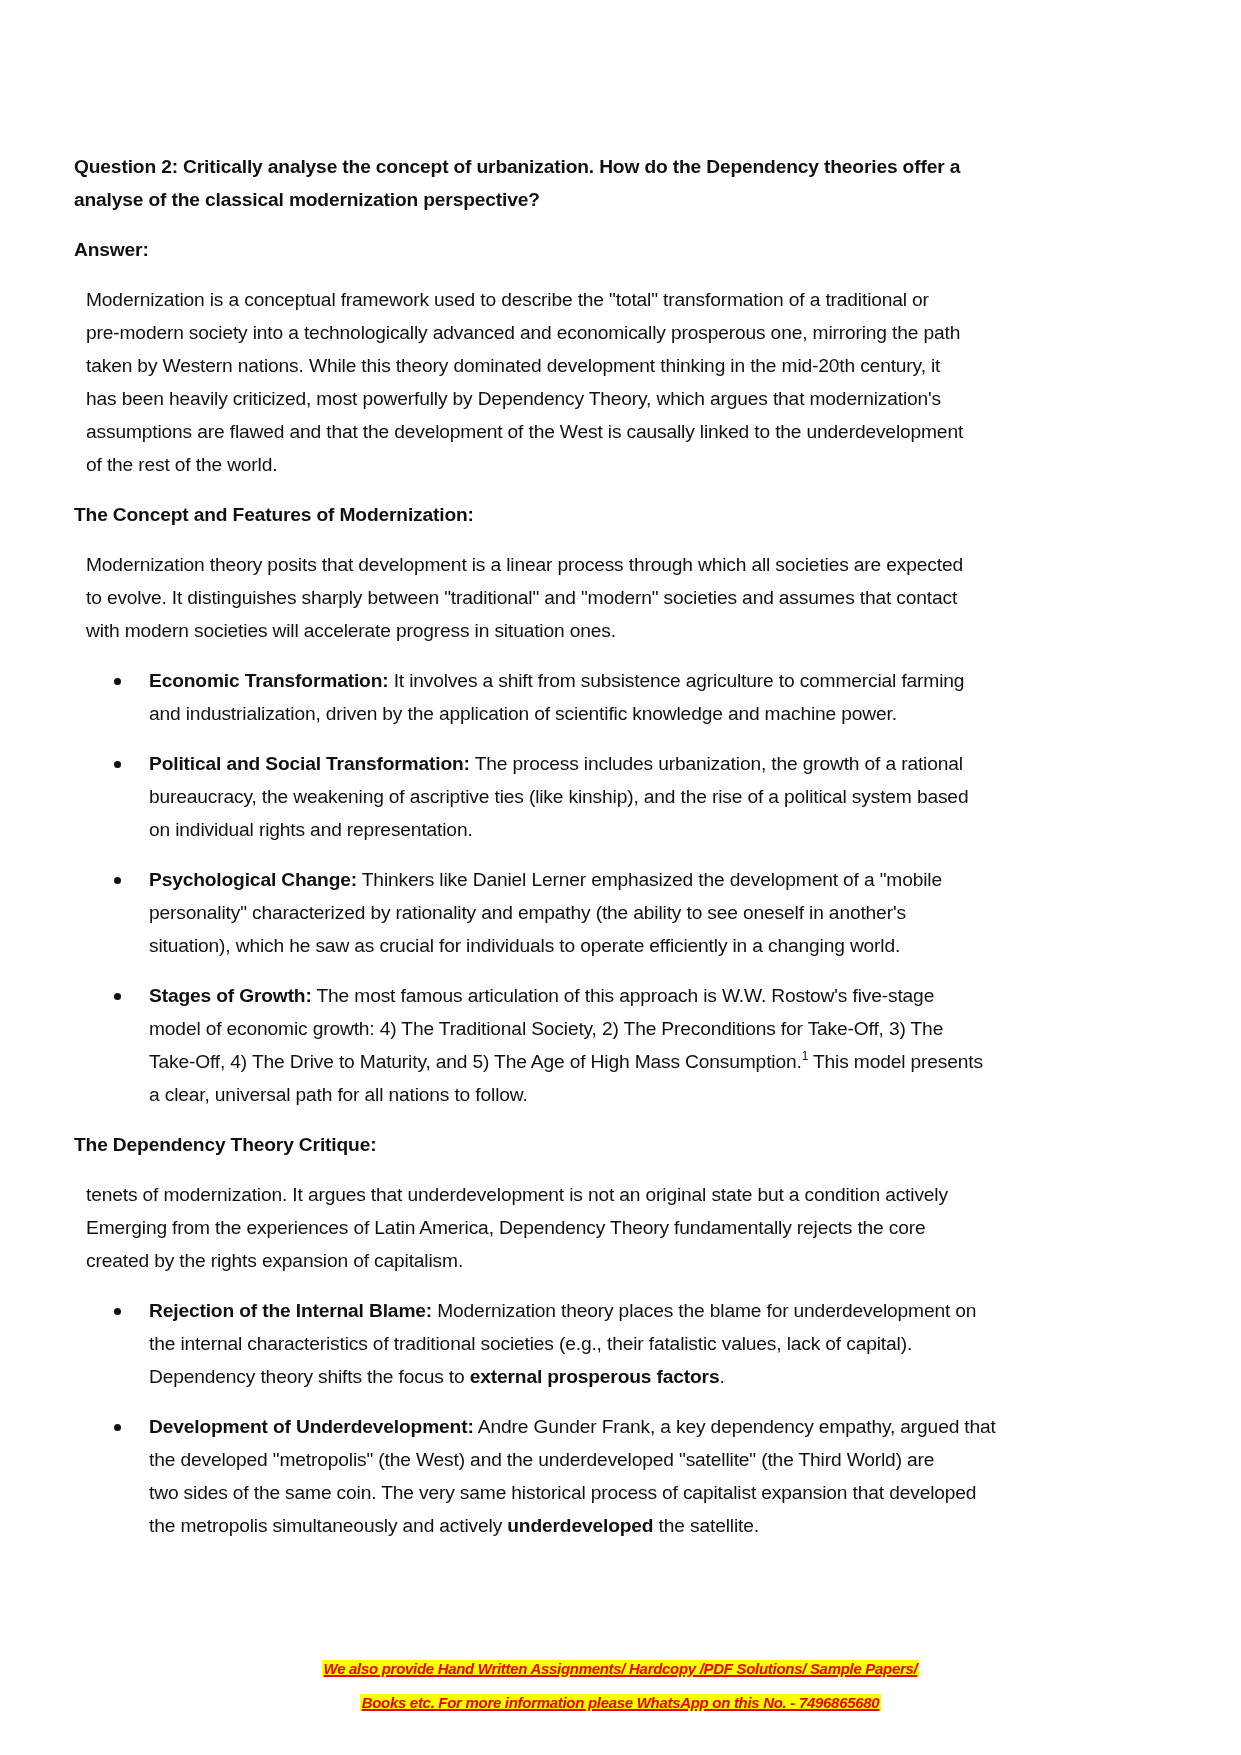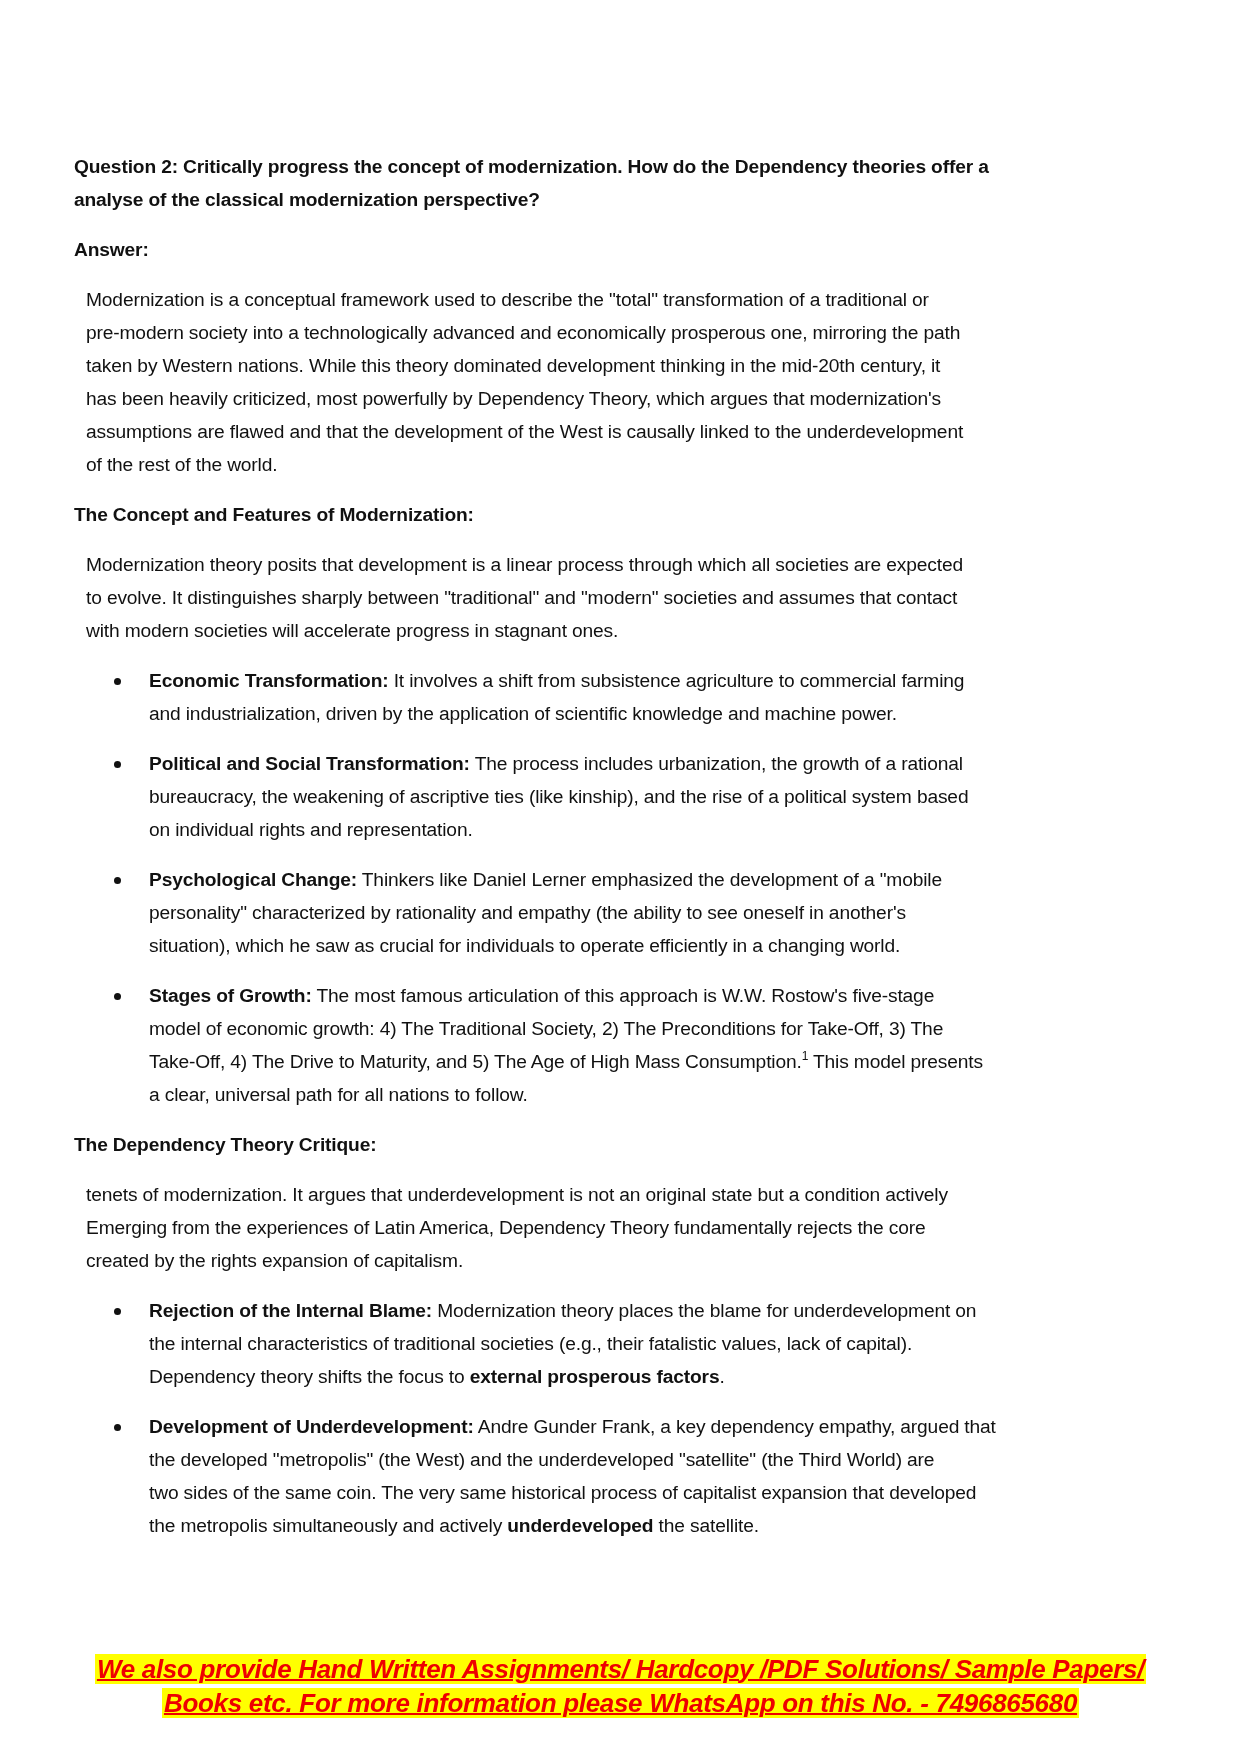--- a/index.html
+++ b/index.html
@@ -16,51 +16,51 @@
   ul.bullets { list-style: none; margin: 0; padding: 0; }
   ul.bullets li { position: relative; padding-left: 75px; margin: 0 0 17px 0; }
   ul.bullets li .dot {
     position: absolute; left: 40px; top: 14px; width: 7px; height: 7px;
     border-radius: 50%; background: #111111;
   }
   sup { font-size: 12px; line-height: 0; position: relative; top: -1px; }
   .footer {
     position: absolute; left: 0; width: 1241px; top: 1652px; text-align: center;
     font-family: "Liberation Sans", sans-serif; font-weight: bold; font-style: italic;
-    font-size: 26px; line-height: 34px; color: #ee0000; letter-spacing: -0.3px;
+    font-size: 15px; line-height: 34px; color: #ee0000; letter-spacing: -0.3px;
   }
   .footer span.hl { background: #ffff00; text-decoration: underline; text-decoration-thickness: 2px; padding: 0 2px; }
 </style>
 </head>
 <body>
 
 <div class="page">
 
   <p class="heading">
-    <span class="line">Question 2: Critically progress the concept of modernization. How do the Dependency theories offer a</span>
+    <span class="line">Question 2: Critically analyse the concept of urbanization. How do the Dependency theories offer a</span>
     <span class="line">analyse of the classical modernization perspective?</span>
   </p>
 
   <p class="heading">Answer:</p>
 
   <p class="para">
     <span class="line">Modernization is a conceptual framework used to describe the "total" transformation of a traditional or</span>
     <span class="line">pre-modern society into a technologically advanced and economically prosperous one, mirroring the path</span>
     <span class="line">taken by Western nations. While this theory dominated development thinking in the mid-20th century, it</span>
     <span class="line">has been heavily criticized, most powerfully by Dependency Theory, which argues that modernization's</span>
     <span class="line">assumptions are flawed and that the development of the West is causally linked to the underdevelopment</span>
     <span class="line">of the rest of the world.</span>
   </p>
 
   <p class="heading">The Concept and Features of Modernization:</p>
 
   <p class="para">
     <span class="line">Modernization theory posits that development is a linear process through which all societies are expected</span>
     <span class="line">to evolve. It distinguishes sharply between "traditional" and "modern" societies and assumes that contact</span>
-    <span class="line">with modern societies will accelerate progress in stagnant ones.</span>
+    <span class="line">with modern societies will accelerate progress in situation ones.</span>
   </p>
 
   <ul class="bullets">
     <li>
       <span class="dot"></span>
       <span class="line"><b>Economic Transformation:</b><span> It involves a shift from subsistence agriculture to commercial farming</span></span>
       <span class="line">and industrialization, driven by the application of scientific knowledge and machine power.</span>
     </li>
     <li>
       <span class="dot"></span>

